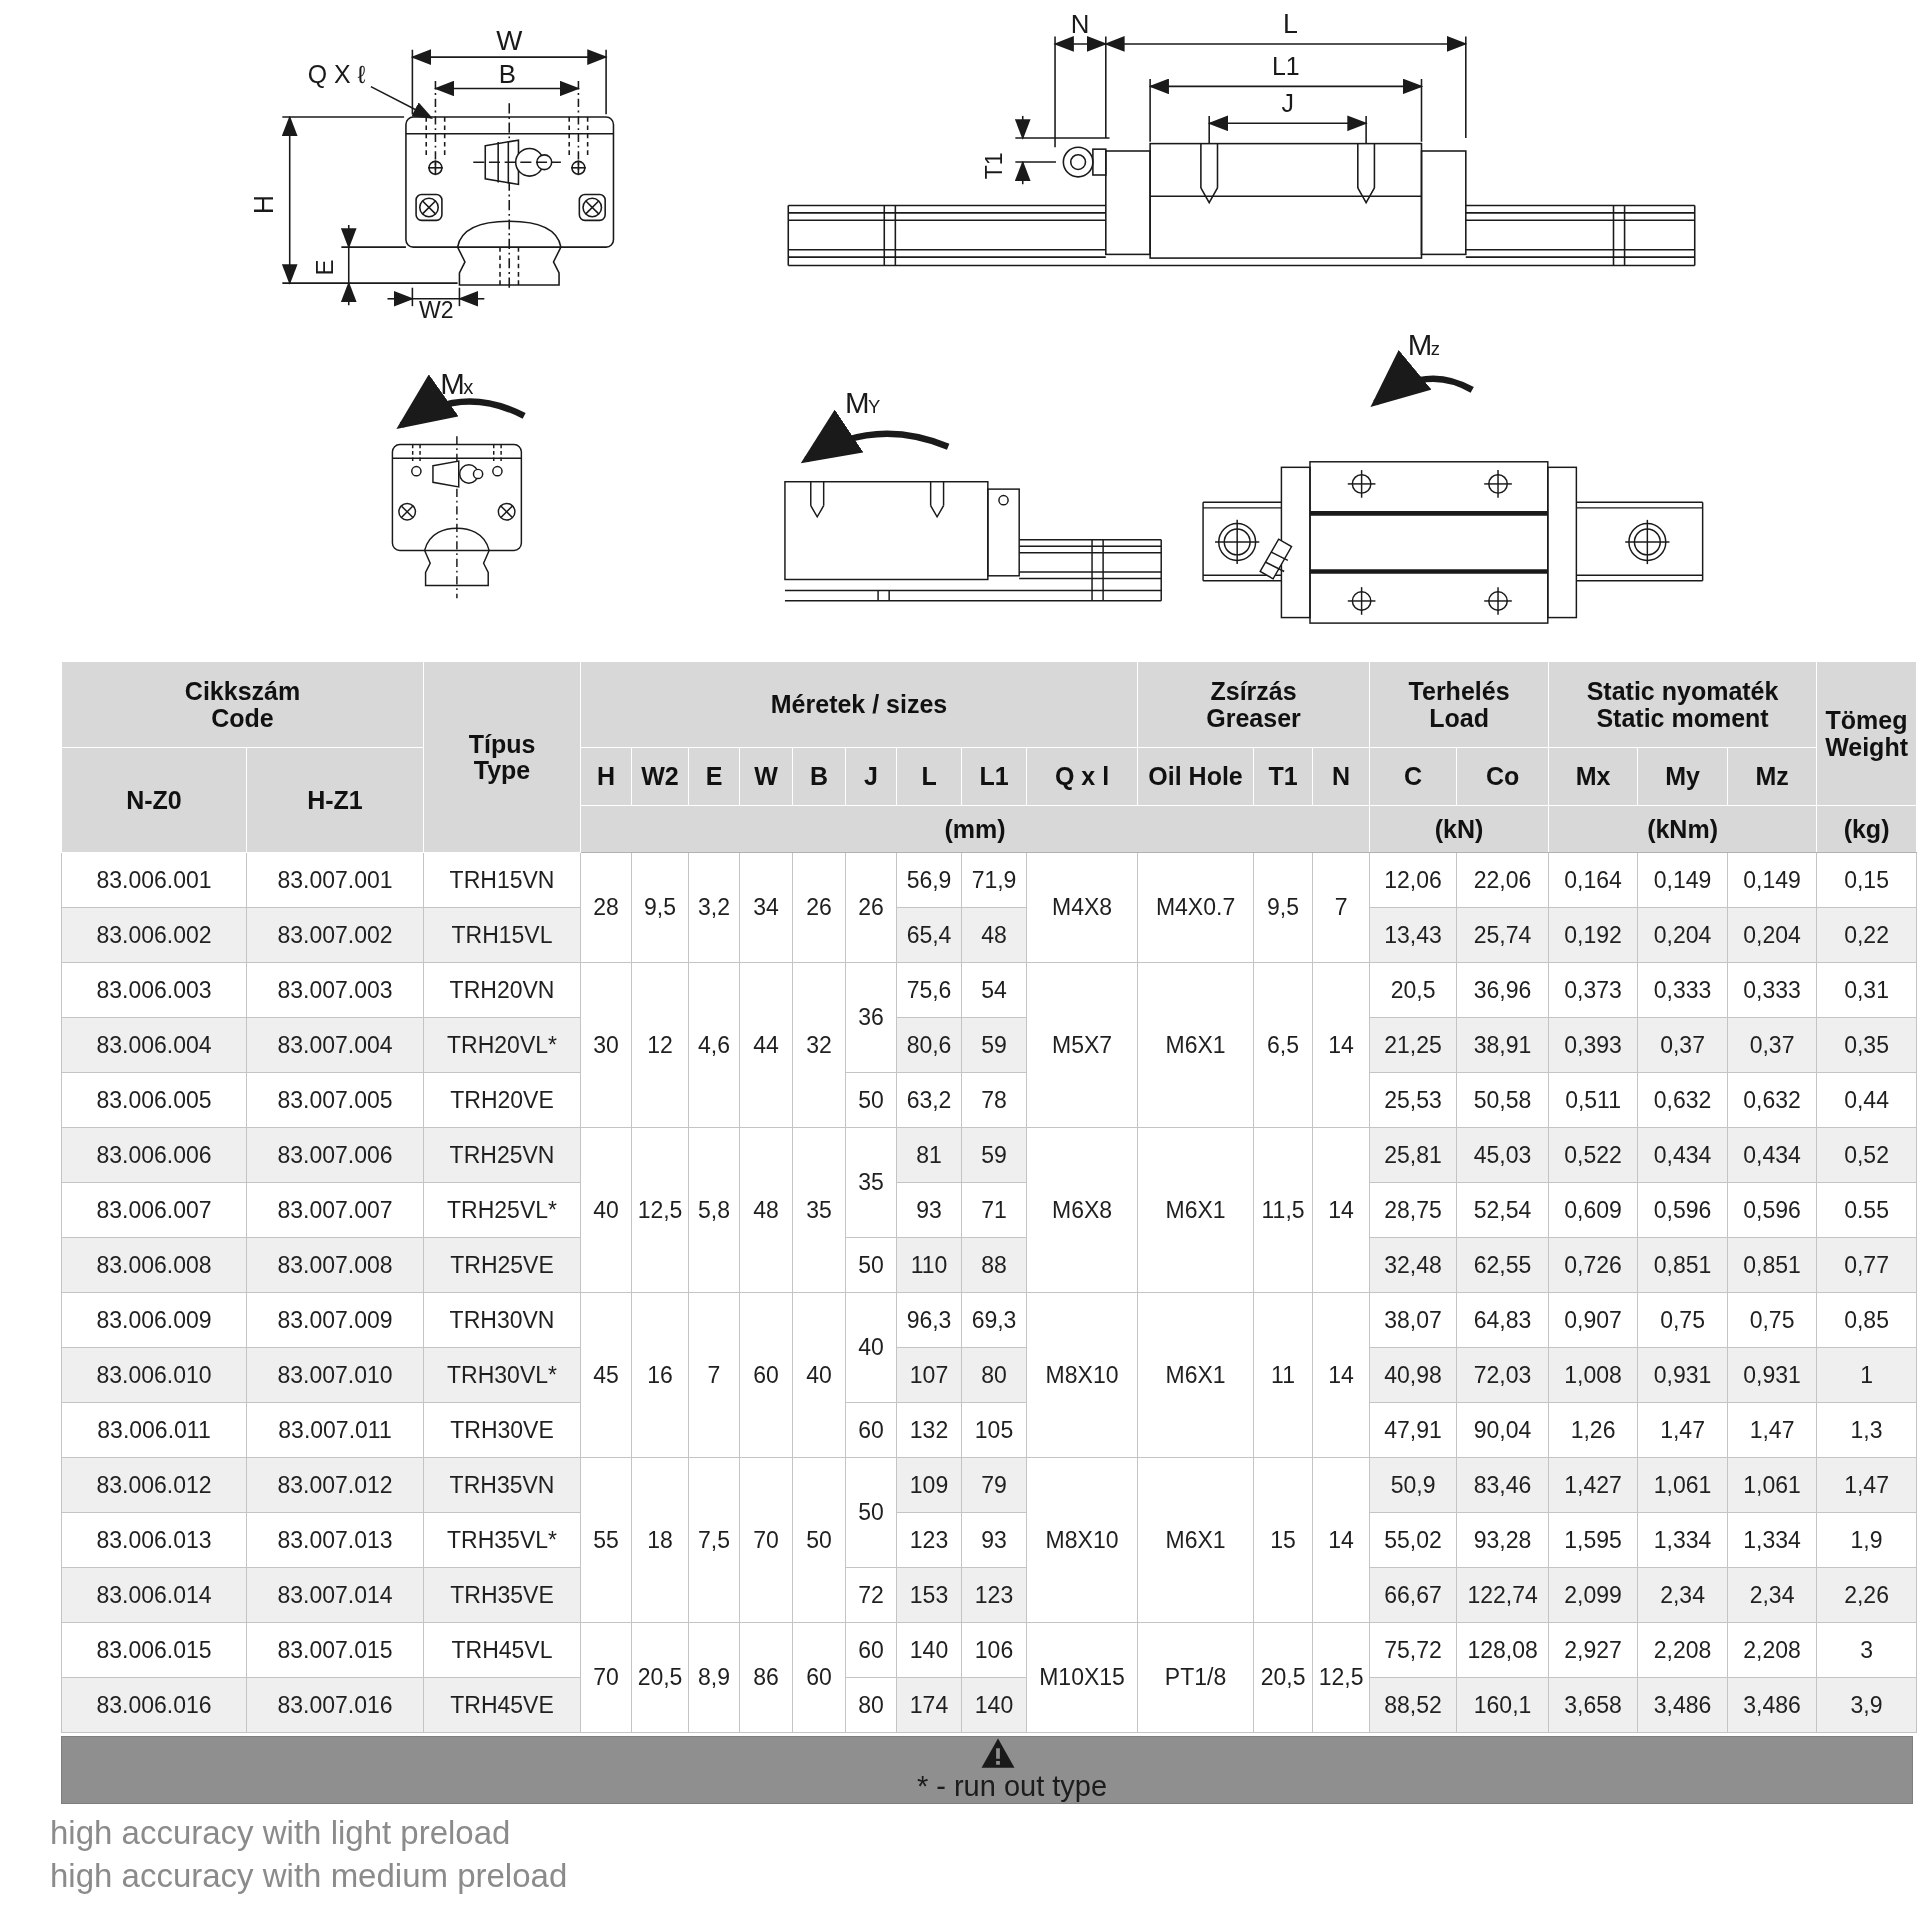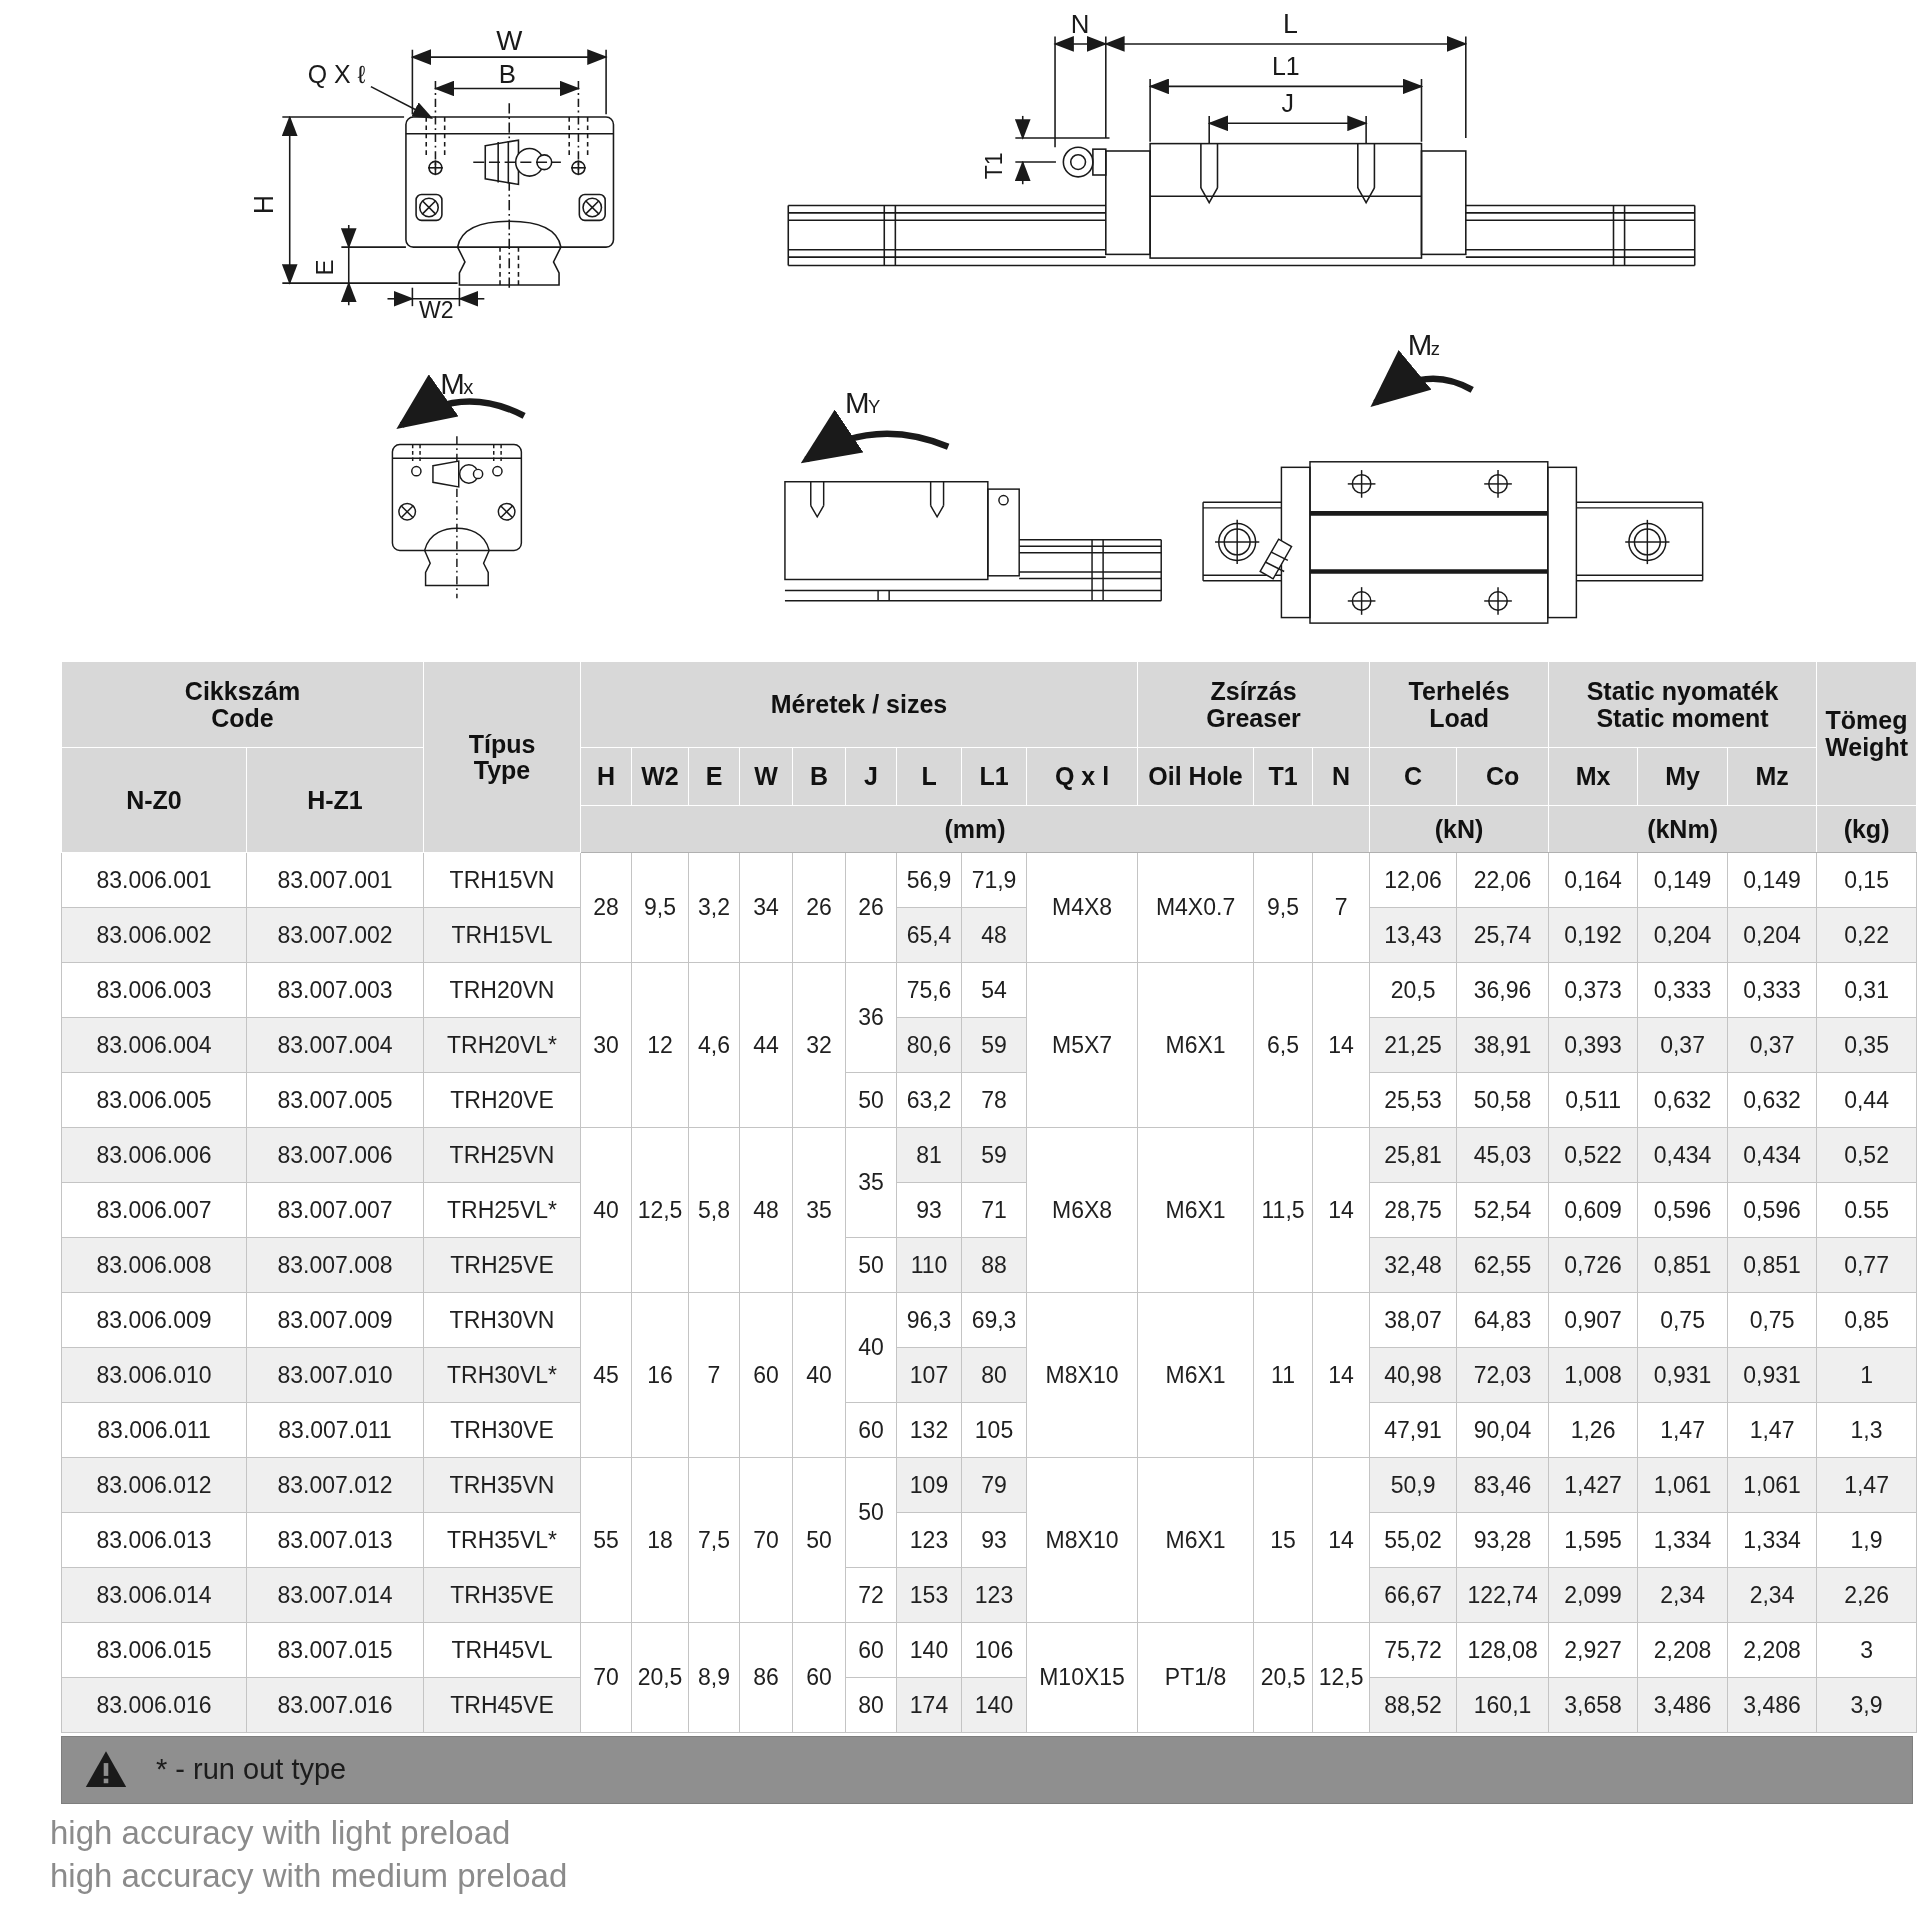--- a/index.html
+++ b/index.html
@@ -13,21 +13,21 @@
   table{border-collapse:collapse;table-layout:fixed;width:1852px;border:1.8px solid #9e9e9e;}
   td{border:0.9px solid #c4c4c4;text-align:center;vertical-align:middle;padding:0;
      font-size:23px;color:#1f1f1f;background:#fff;height:54px;line-height:1.05;}
   .hd{background:#d8d8d8;border:1.8px solid #fff;font-weight:700;font-size:25px;color:#111;}
   .rA td{height:85px;} .rB td{height:57px;} .rC td{height:46px;border-bottom:1.8px solid #b0b0b0;}
   tr.alt td.st{background:#efefef;}
   tr.gs td{border-top:1.8px solid #9b9b9b;}
   td.mg{background:#fff;}
   
   #footbar{box-sizing:border-box;width:1852px;height:68px;background:#8f8f8f;border:0.9px solid #7e7e7e;
-           display:flex;align-items:center;padding-left:22px;margin-top:2.8px;}
+           display:flex;align-items:center;padding-left:22px;margin-top:2.8px;flex-direction:column;}
   #footbar .ftxt{font-size:29px;font-weight:500;color:#1c1c1c;margin-left:28px;}
   
   #legend{position:absolute;left:50px;top:1811px;color:#8b8b8b;font-size:33px;line-height:43px;font-weight:400;}
 </style>
 </head>
 <body>
 
 <div id="page">
 
   <svg class="drw" style="left:212px;top:11px" width="517" height="309" viewBox="0 0 560 335">

